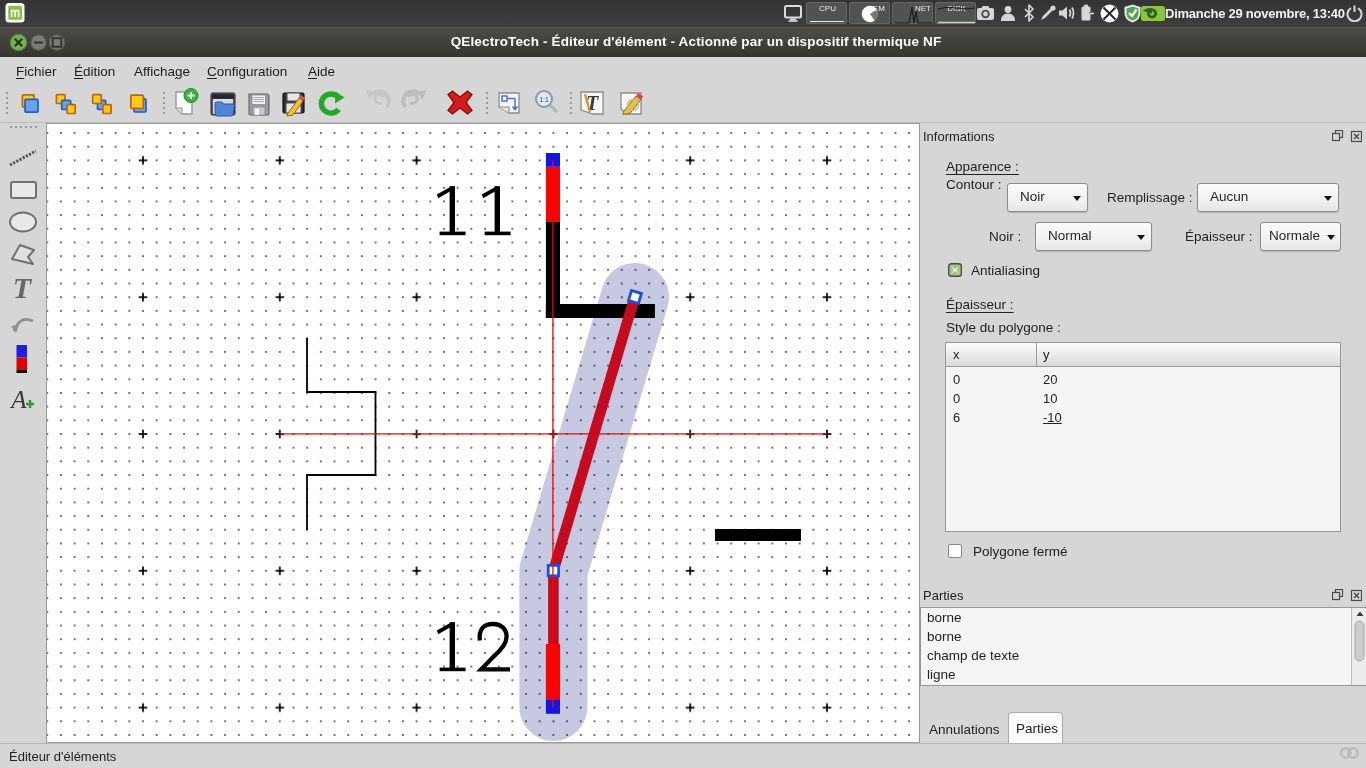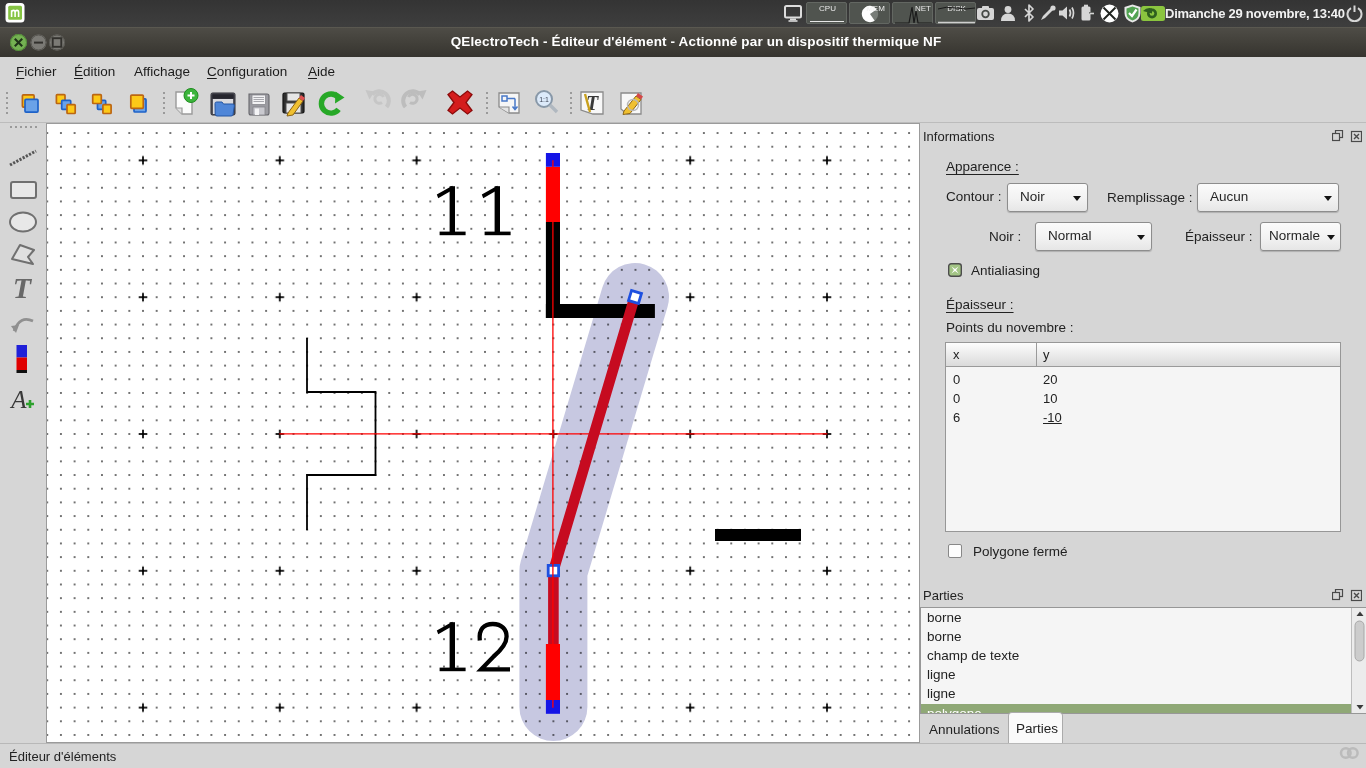--- a/index.html
+++ b/index.html
@@ -352,21 +352,21 @@
 <div id="rightpanel">
 
   <div class="lbl" style="left:3px; top:6px; font-size:13px;">Informations</div>
   <svg class="abs" style="left:412px; top:7px;" width="30" height="13" viewBox="0 0 30 13">
     <rect x="3.5" y="0.5" width="7" height="7" fill="none" stroke="#4a4a4a" stroke-width="1.2"></rect>
     <rect x="0.5" y="3.5" width="7" height="7" fill="#d6d6d6" stroke="#4a4a4a" stroke-width="1.2"></rect>
     <rect x="19.5" y="1.5" width="10" height="10" fill="none" stroke="#4a4a4a" stroke-width="1.2"></rect>
     <path d="M22 4 L27 9 M27 4 L22 9" stroke="#4a4a4a" stroke-width="1.4"></path>
   </svg>
   <div class="lbl" style="left:26px; top:36px; text-decoration:underline; text-underline-offset:3px;">Apparence :</div>
-  <div class="lbl" style="left:26px; top:66px;">Contour :</div>
+  <div class="lbl" style="left:26px; top:54px;">Contour :</div>
   <div class="dd" style="left:87px; top:60px; width:81px;">
       <div class="t">Noir</div>
       <div class="arr"></div>
     </div>
   <div class="lbl" style="left:187px; top:67px;">Remplissage :</div>
   <div class="dd" style="left:277px; top:60px; width:142px;">
       <div class="t">Aucun</div>
       <div class="arr"></div>
     </div>
   <div class="lbl" style="left:69px; top:106px;">Noir :</div>
@@ -379,21 +379,21 @@
       <div class="t">Normale</div>
       <div class="arr"></div>
     </div>
 
   <svg class="abs" style="left:28px; top:140px;" width="14" height="14" viewBox="0 0 14 14">
     <rect x="0.7" y="0.7" width="12.6" height="12.6" rx="2.5" fill="#a3c585" stroke="#4c4c4c" stroke-width="1.4"></rect>
     <path d="M3.4 3.4 L7 5.9 L10.6 3.4 L8.1 7 L10.6 10.6 L7 8.1 L3.4 10.6 L5.9 7 Z" fill="#fff"></path>
   </svg>
   <div class="lbl" style="left:51px; top:140px;">Antialiasing</div>
   <div class="lbl" style="left:26px; top:174px; text-decoration:underline; text-underline-offset:3px;">Épaisseur :</div>
-  <div class="lbl" style="left:26px; top:197px;">Points du novembre :</div>
+  <div class="lbl" style="left:26px; top:197px;">Style du polygone :</div>
 
   <div class="abs" style="left:25px; top:219px; width:396px; height:190px; background:#f5f5f5; border:1px solid #979797;">
     <div class="abs" style="left:0; top:0; width:394px; height:24px; background:linear-gradient(#fdfdfd,#dadada); border-bottom:1px solid #9a9a9a;"></div>
     <div class="abs" style="left:90px; top:0; width:1px; height:24px; background:#9a9a9a;"></div>
     <div class="lbl" style="left:7px; top:4px; font-size:13px;">x</div>
     <div class="lbl" style="left:97px; top:4px; font-size:13px;">y</div>
     <div class="lbl" style="left:7px; top:29px; font-size:13px;">0</div>
     <div class="lbl" style="left:97px; top:29px; font-size:13px;">20</div>
     <div class="lbl" style="left:7px; top:48px; font-size:13px;">0</div>
     <div class="lbl" style="left:97px; top:48px; font-size:13px;">10</div>
@@ -404,21 +404,21 @@
   <div class="abs" style="left:28px; top:421px; width:14px; height:14px; background:#fdfdfd; border:1px solid #888; border-radius:2px;"></div>
   <div class="lbl" style="left:53px; top:421px;">Polygone fermé</div>
 
   <div class="lbl" style="left:3px; top:465px; font-size:13px;">Parties</div>
   <svg class="abs" style="left:412px; top:466px;" width="30" height="13" viewBox="0 0 30 13">
     <rect x="3.5" y="0.5" width="7" height="7" fill="none" stroke="#4a4a4a" stroke-width="1.2"></rect>
     <rect x="0.5" y="3.5" width="7" height="7" fill="#d6d6d6" stroke="#4a4a4a" stroke-width="1.2"></rect>
     <rect x="19.5" y="1.5" width="10" height="10" fill="none" stroke="#4a4a4a" stroke-width="1.2"></rect>
     <path d="M22 4 L27 9 M27 4 L22 9" stroke="#4a4a4a" stroke-width="1.4"></path>
   </svg>
-  <div class="abs" style="left:0px; top:484px; width:446px; height:107px; background:#f5f5f5; border:1px solid #979797; border-right:none; overflow:hidden;">
+  <div class="abs" style="left:0px; top:484px; width:446px; height:79px; background:#f5f5f5; border:1px solid #979797; border-right:none; overflow:hidden;">
     <div class="lbl" style="left:6px; top:2px;">borne</div>
     <div class="lbl" style="left:6px; top:21px;">borne</div>
     <div class="lbl" style="left:6px; top:40px;">champ de texte</div>
     <div class="lbl" style="left:6px; top:59px;">ligne</div>
     <div class="lbl" style="left:6px; top:78px;">ligne</div>
     <div class="abs" style="left:0; top:96px; width:430px; height:11px; background:#8fa876;">
       <div class="lbl" style="left:6px; top:2px; color:#fff;">polygone</div>
     </div>
 
     <div class="abs" style="left:430px; top:0; width:16px; height:107px; background:#ececec; border-left:1px solid #bdbdbd;">

